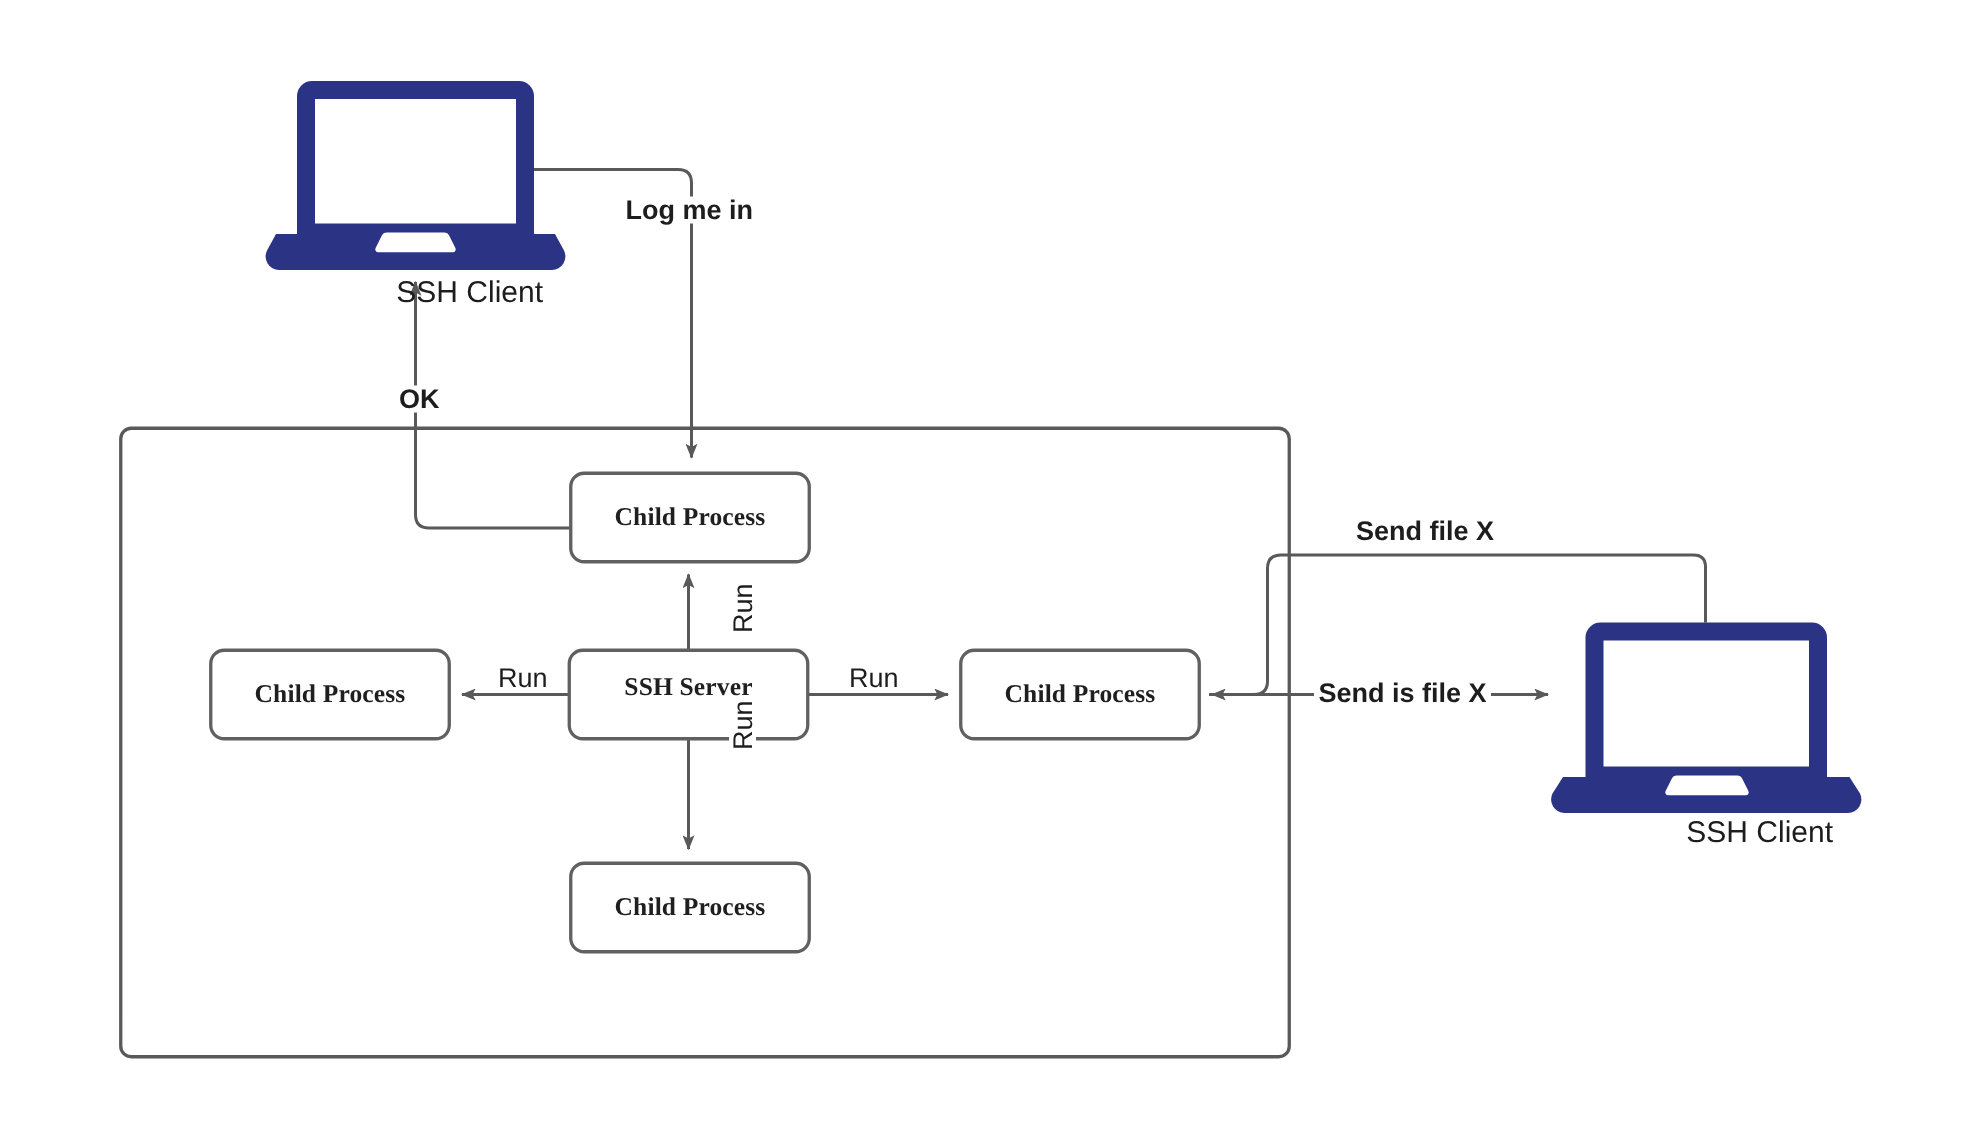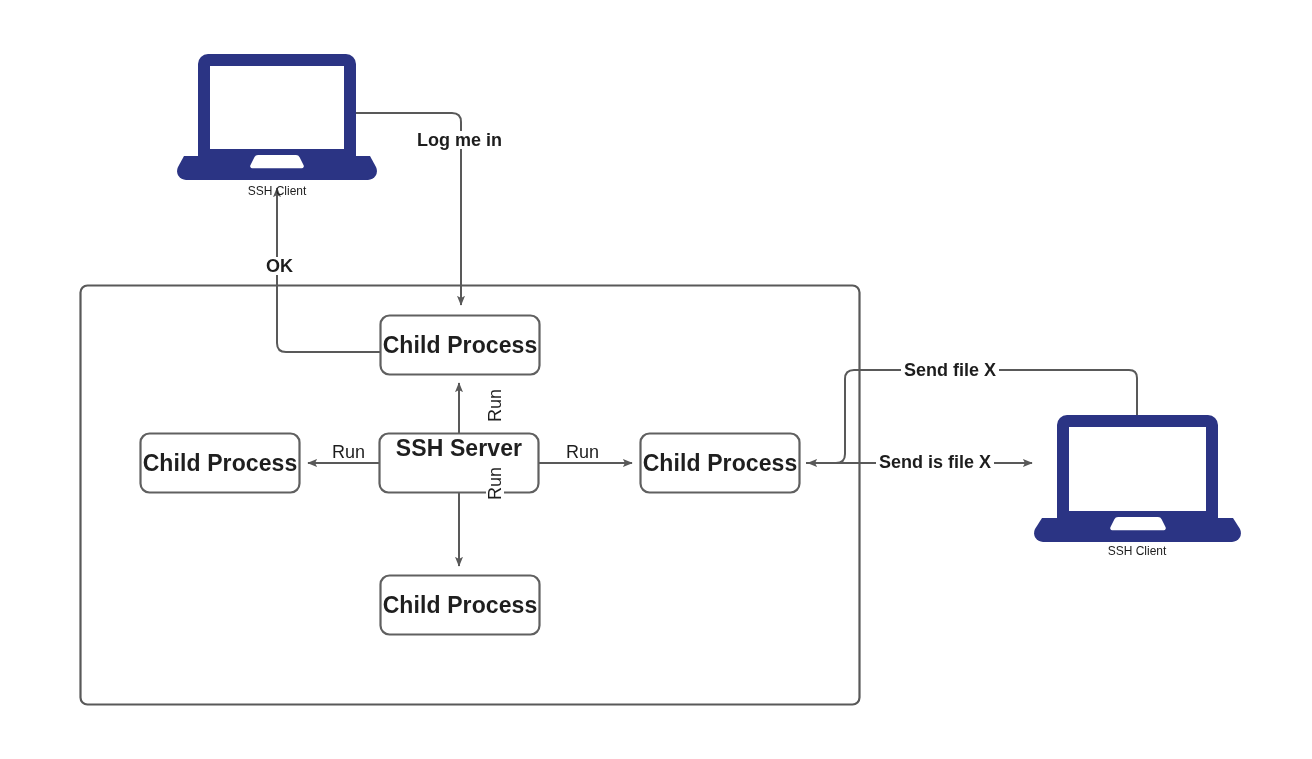--- a/index.html
+++ b/index.html
@@ -19,47 +19,47 @@
     left: 0;
     top: 0;
     width: 1312px;
     height: 759px;
   }
   .node-label {
     position: absolute;
     display: flex;
     align-items: center;
     justify-content: center;
-    font-family: Liberation Sans, sans-serif;
+    font-family: Liberation Serif, serif;
     font-weight: bold;
-    font-size: 23px;
+    font-size: 17px;
     color: #1f1f1f;
     letter-spacing: 0.1px;
     pointer-events: none;
     white-space: nowrap;
   }
   .edge-label {
     position: absolute;
     font-family: "Liberation Sans", sans-serif;
     font-size: 18px;
     color: #1d1d1d;
     white-space: nowrap;
     background: #ffffff;
     line-height: 1;
   }
   .edge-label.bold {
     font-weight: bold;
   }
   .device-label {
     position: absolute;
     font-family: "Liberation Sans", sans-serif;
-    font-size: 12px;
+    font-size: 20px;
     color: #1d1d1d;
     white-space: nowrap;
-    text-align: center;
+    text-align: right;
   }
 </style>
 </head>
 <body>
 
 <svg id="canvas" viewBox="0 0 1312 759">
   <defs>
     <marker id="arrowhead" markerWidth="10" markerHeight="8" refX="9.2" refY="4" orient="auto" markerUnits="userSpaceOnUse">
       <path d="M0,0 L10,4 L0,8 L2.2,4 Z" fill="#595959"></path>
     </marker>
@@ -105,21 +105,21 @@
     <rect x="1069" y="427" width="137" height="84" fill="#ffffff"></rect>
     <path d="M1042,518 h191 l7,11 a9,9 0 0 1 -8,13 h-189 a9,9 0 0 1 -8,-13 z" fill="#2b3484"></path>
     <path d="M1118,517 h40 a4,4 0 0 1 3.6,2.3 l4,8 a2,2 0 0 1 -1.8,2.9 h-51.6 a2,2 0 0 1 -1.8,-2.9 l4,-8 a4,4 0 0 1 3.6,-2.3 z" fill="#ffffff"></path>
   </g>
 </svg>
 
 <div class="node-label" style="left:380px; top:315px; width:160px; height:60px;">Child Process</div>
 
 <div class="node-label" style="left:140px; top:433px; width:160px; height:60px;">Child Process</div>
 
-<div class="node-label" style="left:379px; top:423px; width:160px; height:50px;">SSH Server</div>
+<div class="node-label" style="left:379px; top:433px; width:160px; height:50px;">SSH Server</div>
 
 <div class="node-label" style="left:640px; top:433px; width:160px; height:60px;">Child Process</div>
 
 <div class="node-label" style="left:380px; top:575px; width:160px; height:60px;">Child Process</div>
 
 <div class="device-label" style="left:192px; top:184px; width:170px;">SSH Client</div>
 
 <div class="device-label" style="left:1052px; top:544px; width:170px;">SSH Client</div>
 
 <div class="edge-label bold" style="left:415px; top:131px; padding:0 2px;">Log me in</div>
@@ -127,15 +127,15 @@
 <div class="edge-label bold" style="left:264px; top:257px; padding:0 2px;">OK</div>
 
 <div class="edge-label" style="left:486px; top:425px; transform:rotate(-90deg); transform-origin:0 0; padding:0 3px;">Run</div>
 
 <div class="edge-label" style="left:329px; top:443px; padding:0 3px;">Run</div>
 
 <div class="edge-label" style="left:563px; top:443px; padding:0 3px;">Run</div>
 
 <div class="edge-label" style="left:486px; top:503px; transform:rotate(-90deg); transform-origin:0 0; padding:0 3px;">Run</div>
 
-<div class="edge-label bold" style="left:901px; top:361px; padding:0 3px;text-align:center;">Send file X</div>
+<div class="edge-label bold" style="left:901px; top:345px; padding:0 3px;text-align:center;">Send file X</div>
 
 <div class="edge-label bold" style="left:876px; top:453px; padding:0 3px;">Send is file X</div>
 
 </body></html>

